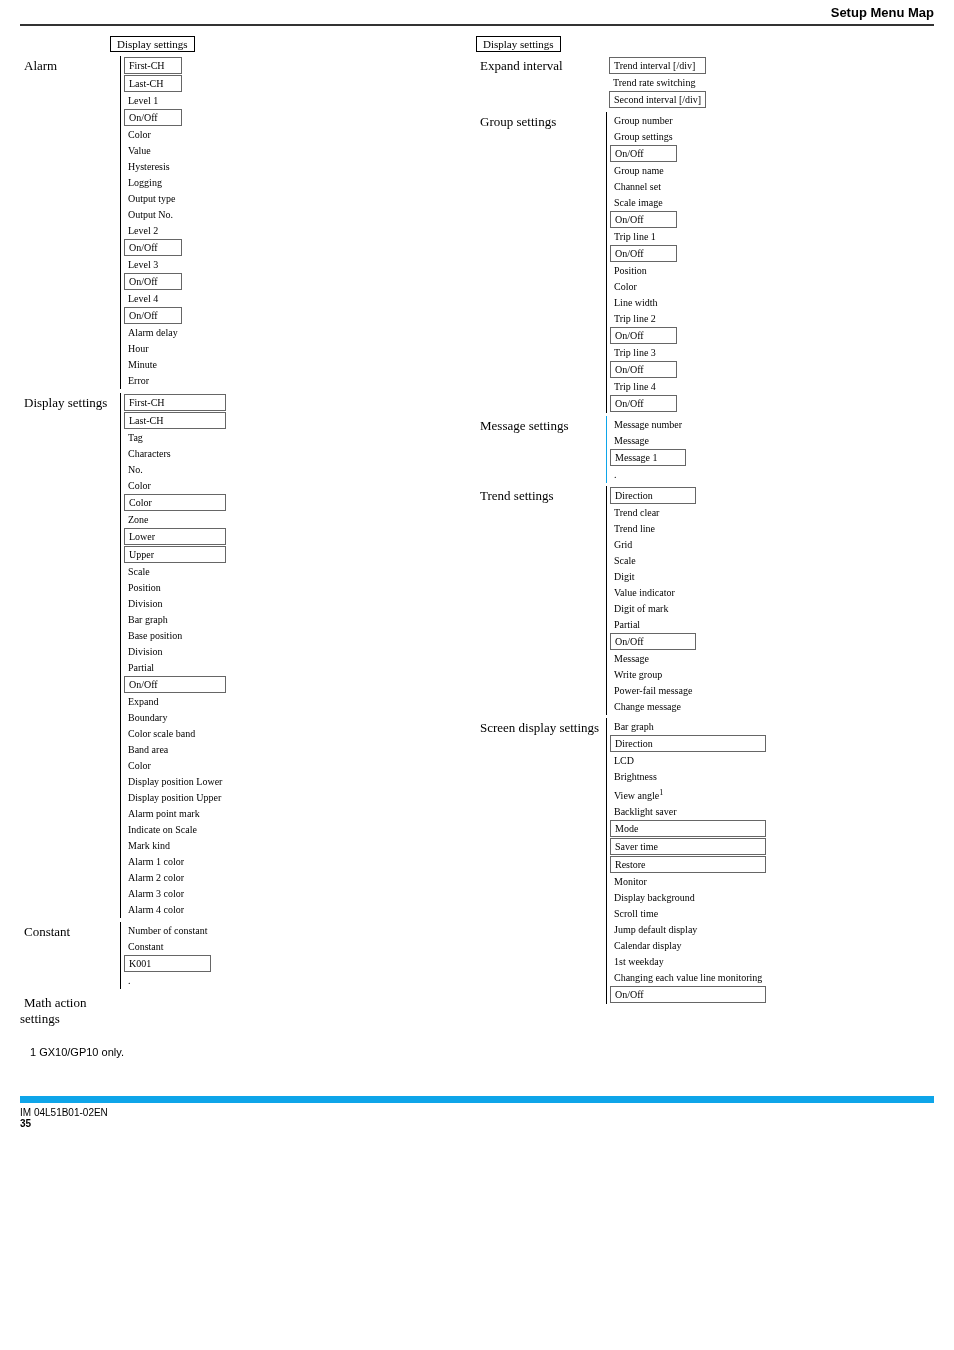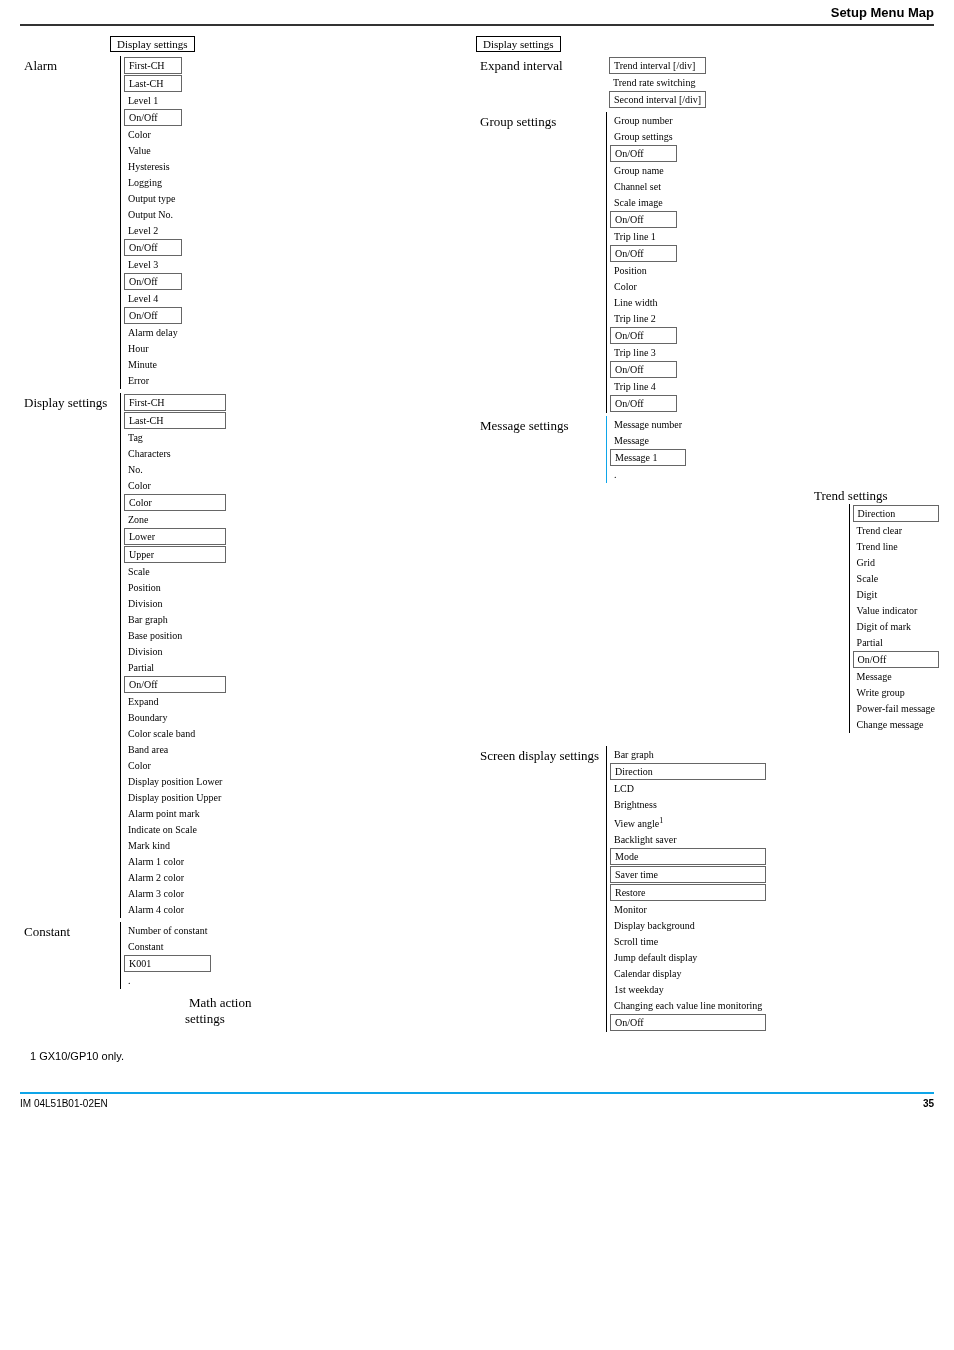--- a/index.html
+++ b/index.html
@@ -148,21 +148,21 @@
           <span class="section-header">Constant</span>
         </div>
         <div style="border-left:1px solid #000; padding-left:2px;">
           <div class="entry-plain">Number of constant</div>
           <div class="entry-plain">Constant</div>
           <div class="entry">K001</div>
           <div class="entry-plain">.</div>
         </div>
       </div>
 
-      <div style="display:flex; flex-direction:column; align-items:center; margin-bottom:4px;">
+      <div style="display:flex; flex-direction:row; align-items:center; margin-bottom:4px;">
         <div style="width:100px; padding-top:2px;">
           <span class="section-header">Math action settings</span>
         </div>
       </div>
 
     </div>
 
     <div style="flex:1;">
 
       <div style="margin-bottom:4px;">
@@ -213,21 +213,21 @@
           <span class="section-header">Message settings</span>
         </div>
         <div style="border-left:1px solid #0ea5e9; padding-left:2px;">
           <div class="entry-plain">Message number</div>
           <div class="entry-plain">Message</div>
           <div class="entry">Message 1</div>
           <div class="entry-plain">.</div>
         </div>
       </div>
 
-      <div style="display:flex; flex-direction:column; align-items:flex-end; margin-bottom:13px;">
+      <div style="display:flex; flex-direction:row; align-items:flex-start; margin-bottom:3px;">
         <div style="width:130px; padding-top:2px;">
           <span class="section-header">Trend settings</span>
         </div>
         <div style="border-left:1px solid #000; padding-left:2px;">
           <div class="entry">Direction</div>
           <div class="entry-plain">Trend clear</div>
           <div class="entry-plain">Trend line</div>
           <div class="entry-plain">Grid</div>
           <div class="entry-plain">Scale</div>
           <div class="entry-plain">Digit</div>
@@ -268,18 +268,18 @@
       </div>
 
     </div>
 
   </div>
 
   <div style="margin-top:15px; margin-left:10px;">
     <span>1 GX10/GP10 only.</span>
   </div>
 
-  <div style="margin-top:30px; display:flex; justify-content:space-between; border-top:2px solid #0ea5e9; padding-top:4px; font-size:10px;">
+  <div style="margin-top:38px; display:flex; justify-content:space-between; border-top:7px solid #0ea5e9; padding-top:4px; font-size:10px;flex-direction:column;">
     <span>IM 04L51B01-02EN</span>
     <span style="font-weight:bold; font-size:10px;">35</span>
   </div>
 
 </div>
 
 </body></html>

